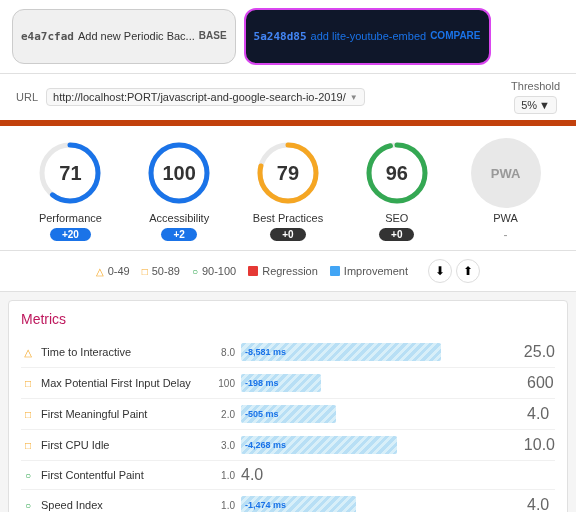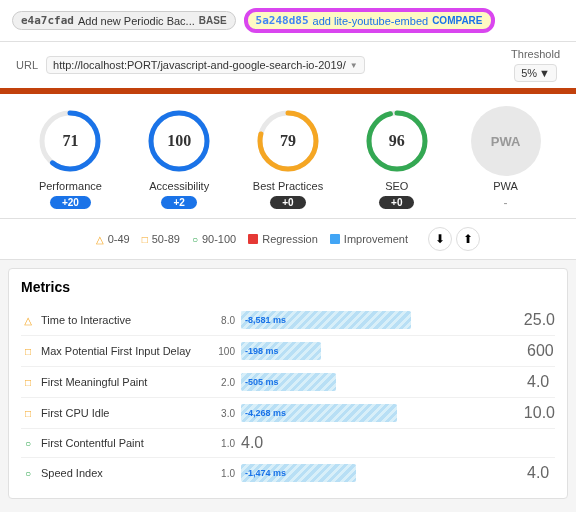--- a/index.html
+++ b/index.html
@@ -16,34 +16,34 @@
     .top-bar {
       display: flex;
       align-items: center;
       gap: 8px;
       padding: 8px 12px;
       background: #fff;
       border-bottom: 1px solid #e0e0e0;
     }
     .commit-badge {
       display: flex;
-      align-items: center;
+      align-items: flex-start;
       gap: 4px;
-      padding: 2px 8px;
+      padding: 20px 8px;
       border-radius: 12px;
       font-size: 11px;
     }
     .commit-badge.base {
       background: #f0f0f0;
       border: 1px solid #ccc;
       color: #333;
     }
     .commit-badge.compare {
-      background: #fef9c3;
-      border: 4px solid #d946ef;
+      background: #0f172a;
+      border: 2px solid #d946ef;
       color: #1a73e8;
     }
     .commit-hash {
       font-family: monospace;
       font-weight: 600;
     }
     .commit-hash.base-hash { color: #555; }
     .commit-hash.compare-hash { color: #4285f4; }
     .badge-type {
       font-weight: 700;
@@ -122,24 +122,23 @@
     .score-circle svg {
       width: 70px;
       height: 70px;
       transform: rotate(-90deg);
     }
     .score-circle .score-num {
       position: absolute;
       top: 50%;
       left: 50%;
       transform: translate(-50%, -50%);
-      font-size: 16px;
+      font-size: 20px;
       font-weight: 600;
       color: #333;
-      font-family: Liberation Serif, serif;
     }
     .score-label {
       font-size: 11px;
       color: #333;
       font-weight: 500;
       text-align: center;
     }
     .score-delta {
       font-size: 10px;
       font-weight: 600;
@@ -219,22 +218,22 @@
     
     .metrics-section {
       background: #fff;
       margin: 8px;
       border-radius: 4px;
       border: 1px solid #e0e0e0;
       padding: 10px 12px;
     }
     .metrics-title {
       font-size: 14px;
-      font-weight: 700;
-      color: #000000;
+      font-weight: 400;
+      color: #be185d;
       margin-bottom: 10px;
     }
     .metric-row {
       display: flex;
       align-items: center;
       padding: 5px 0;
       gap: 6px;
       border-bottom: 1px solid #f0f0f0;
     }
     .metric-row:last-child { border-bottom: none; }
@@ -413,21 +412,21 @@
 
 <div class="metrics-section">
   <div class="metrics-title">Metrics</div>
 
   <div id="metrics-rows">
       <div class="metric-row">
     <div class="metric-icon" style="color:#f5a623;">△</div>
     <div class="metric-name">Time to Interactive</div>
     <div class="metric-base-val">8.0</div>
     <div class="metric-bar-container">
-      <div class="metric-bar" style="width:170px;">-8,581 ms</div>
+      <div class="metric-bar" style="width:200px;">-8,581 ms</div>
     </div>
     <div class="metric-compare-val">25.0</div>
   </div>
       <div class="metric-row">
     <div class="metric-icon" style="color:#f5a623;">□</div>
     <div class="metric-name">Max Potential First Input Delay</div>
     <div class="metric-base-val">100</div>
     <div class="metric-bar-container">
       <div class="metric-bar" style="width:80px;">-198 ms</div>
     </div>

